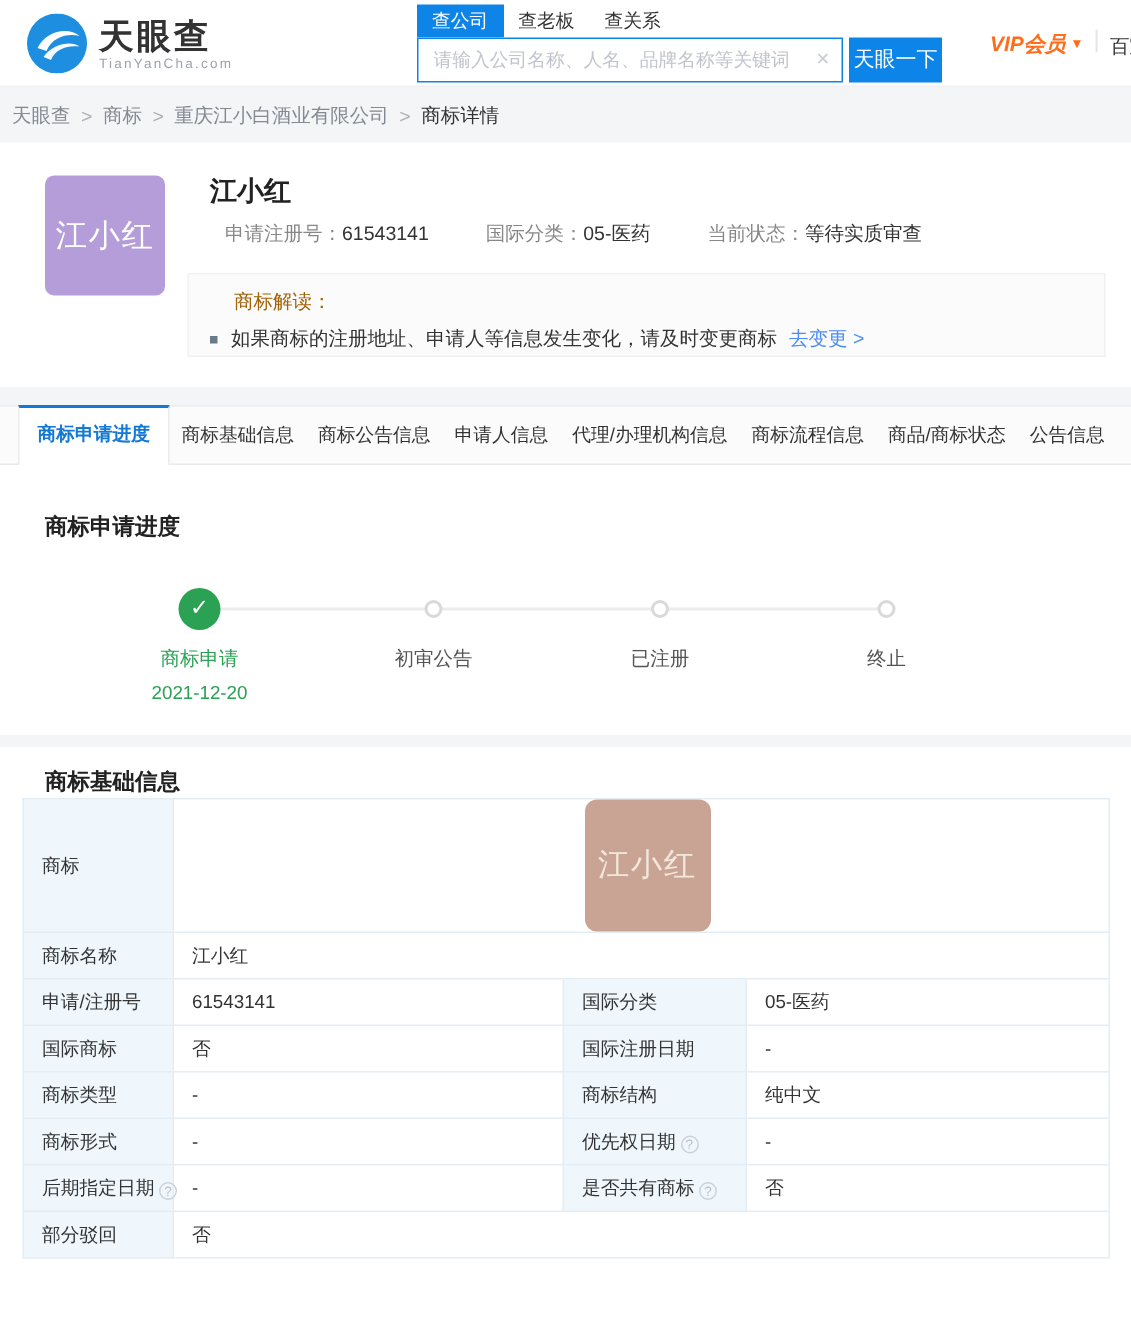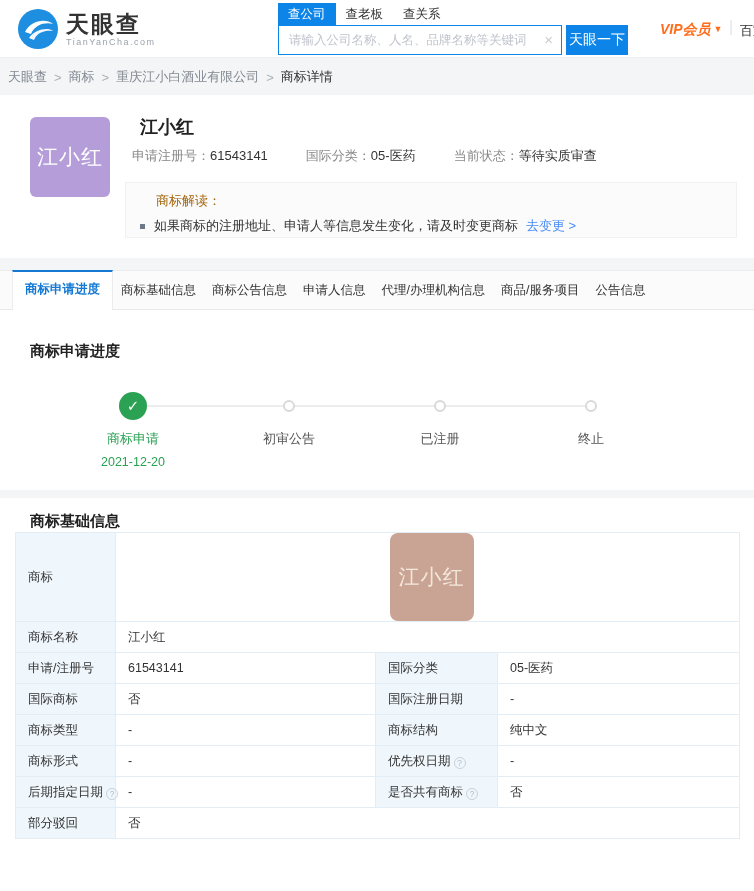--- a/index.html
+++ b/index.html
@@ -35,21 +35,21 @@
   .toolbox { position:absolute; left:740px; top:22px; font-size:13px; color:#333; white-space:nowrap; cursor:pointer; }
   
   .breadcrumb { position:absolute; top:59px; left:0; right:0; height:36px; display:flex; align-items:center; padding-left:8px; font-size:13px; }
   .crumb { color:#848a92; cursor:pointer; }
   .crumb.current { color:#333; cursor:default; }
   .crumb-sep { color:#aab0b6; margin:0 7px; }
   
   .card { position:absolute; top:95px; left:0; right:0; height:163px; background:#fff; }
   .tm-logo { position:absolute; left:30px; top:22px; width:80px; height:80px; border-radius:6px; background:#b49dd8; color:#fff; font-size:21px; letter-spacing:1px; display:flex; align-items:center; justify-content:center; }
   .tm-title { position:absolute; left:140px; top:20px; font-size:18px; font-weight:bold; color:#222; }
-  .tm-fields { position:absolute; left:132px; top:52px; display:flex; gap:38px; font-size:13px; }
+  .tm-fields { position:absolute; left:150px; top:52px; display:flex; gap:38px; font-size:13px; }
   .tm-field .lbl { color:#888; }
   .tm-field .val { color:#333; }
   .interp { position:absolute; left:125px; top:87px; width:612px; height:56px; background:#fbfbfc; border:1px solid #f0f1f3; }
   .interp-title { margin:9px 0 0 30px; font-size:13px; color:#a16207; }
   .interp-line { margin:7px 0 0 14px; font-size:13px; color:#333; display:flex; align-items:center; }
   .tip-bullet { width:5px; height:5px; background:#6b7a89; margin-right:9px; flex:none; }
   .interp-link { color:#4a8cf7; margin-left:8px; cursor:pointer; }
   
   .nav-tabs { position:absolute; top:270px; left:0; right:0; height:40px; background:#fbfbfb; border-top:1px solid #ececec; border-bottom:1px solid #e9e9e9; display:flex; padding-left:12px; }
   .nav-tab { line-height:38px; padding:0 8px; font-size:12.5px; color:#333; cursor:pointer; white-space:nowrap; }
@@ -139,21 +139,22 @@
     </div>
   </div>
 </div>
 
 <div class="nav-tabs">
     <div class="nav-tab active">商标申请进度</div>
     <div class="nav-tab">商标基础信息</div>
     <div class="nav-tab">商标公告信息</div>
     <div class="nav-tab">申请人信息</div>
     <div class="nav-tab">代理/办理机构信息</div>
-    <div class="nav-tab">商品/服务项目</div>
+    <div class="nav-tab">商标流程信息</div>
+    <div class="nav-tab">商品/商标状态</div>
     <div class="nav-tab">公告信息</div>
   </div>
 
 <div class="section-progress">
   <div class="sec-title">商标申请进度</div>
   <div class="steps">
     <div class="step-line"></div>
   <div class="step done" style="left: 103px;">
         <div class="step-circle-done">✓</div>
         <div class="step-label">商标申请</div>

